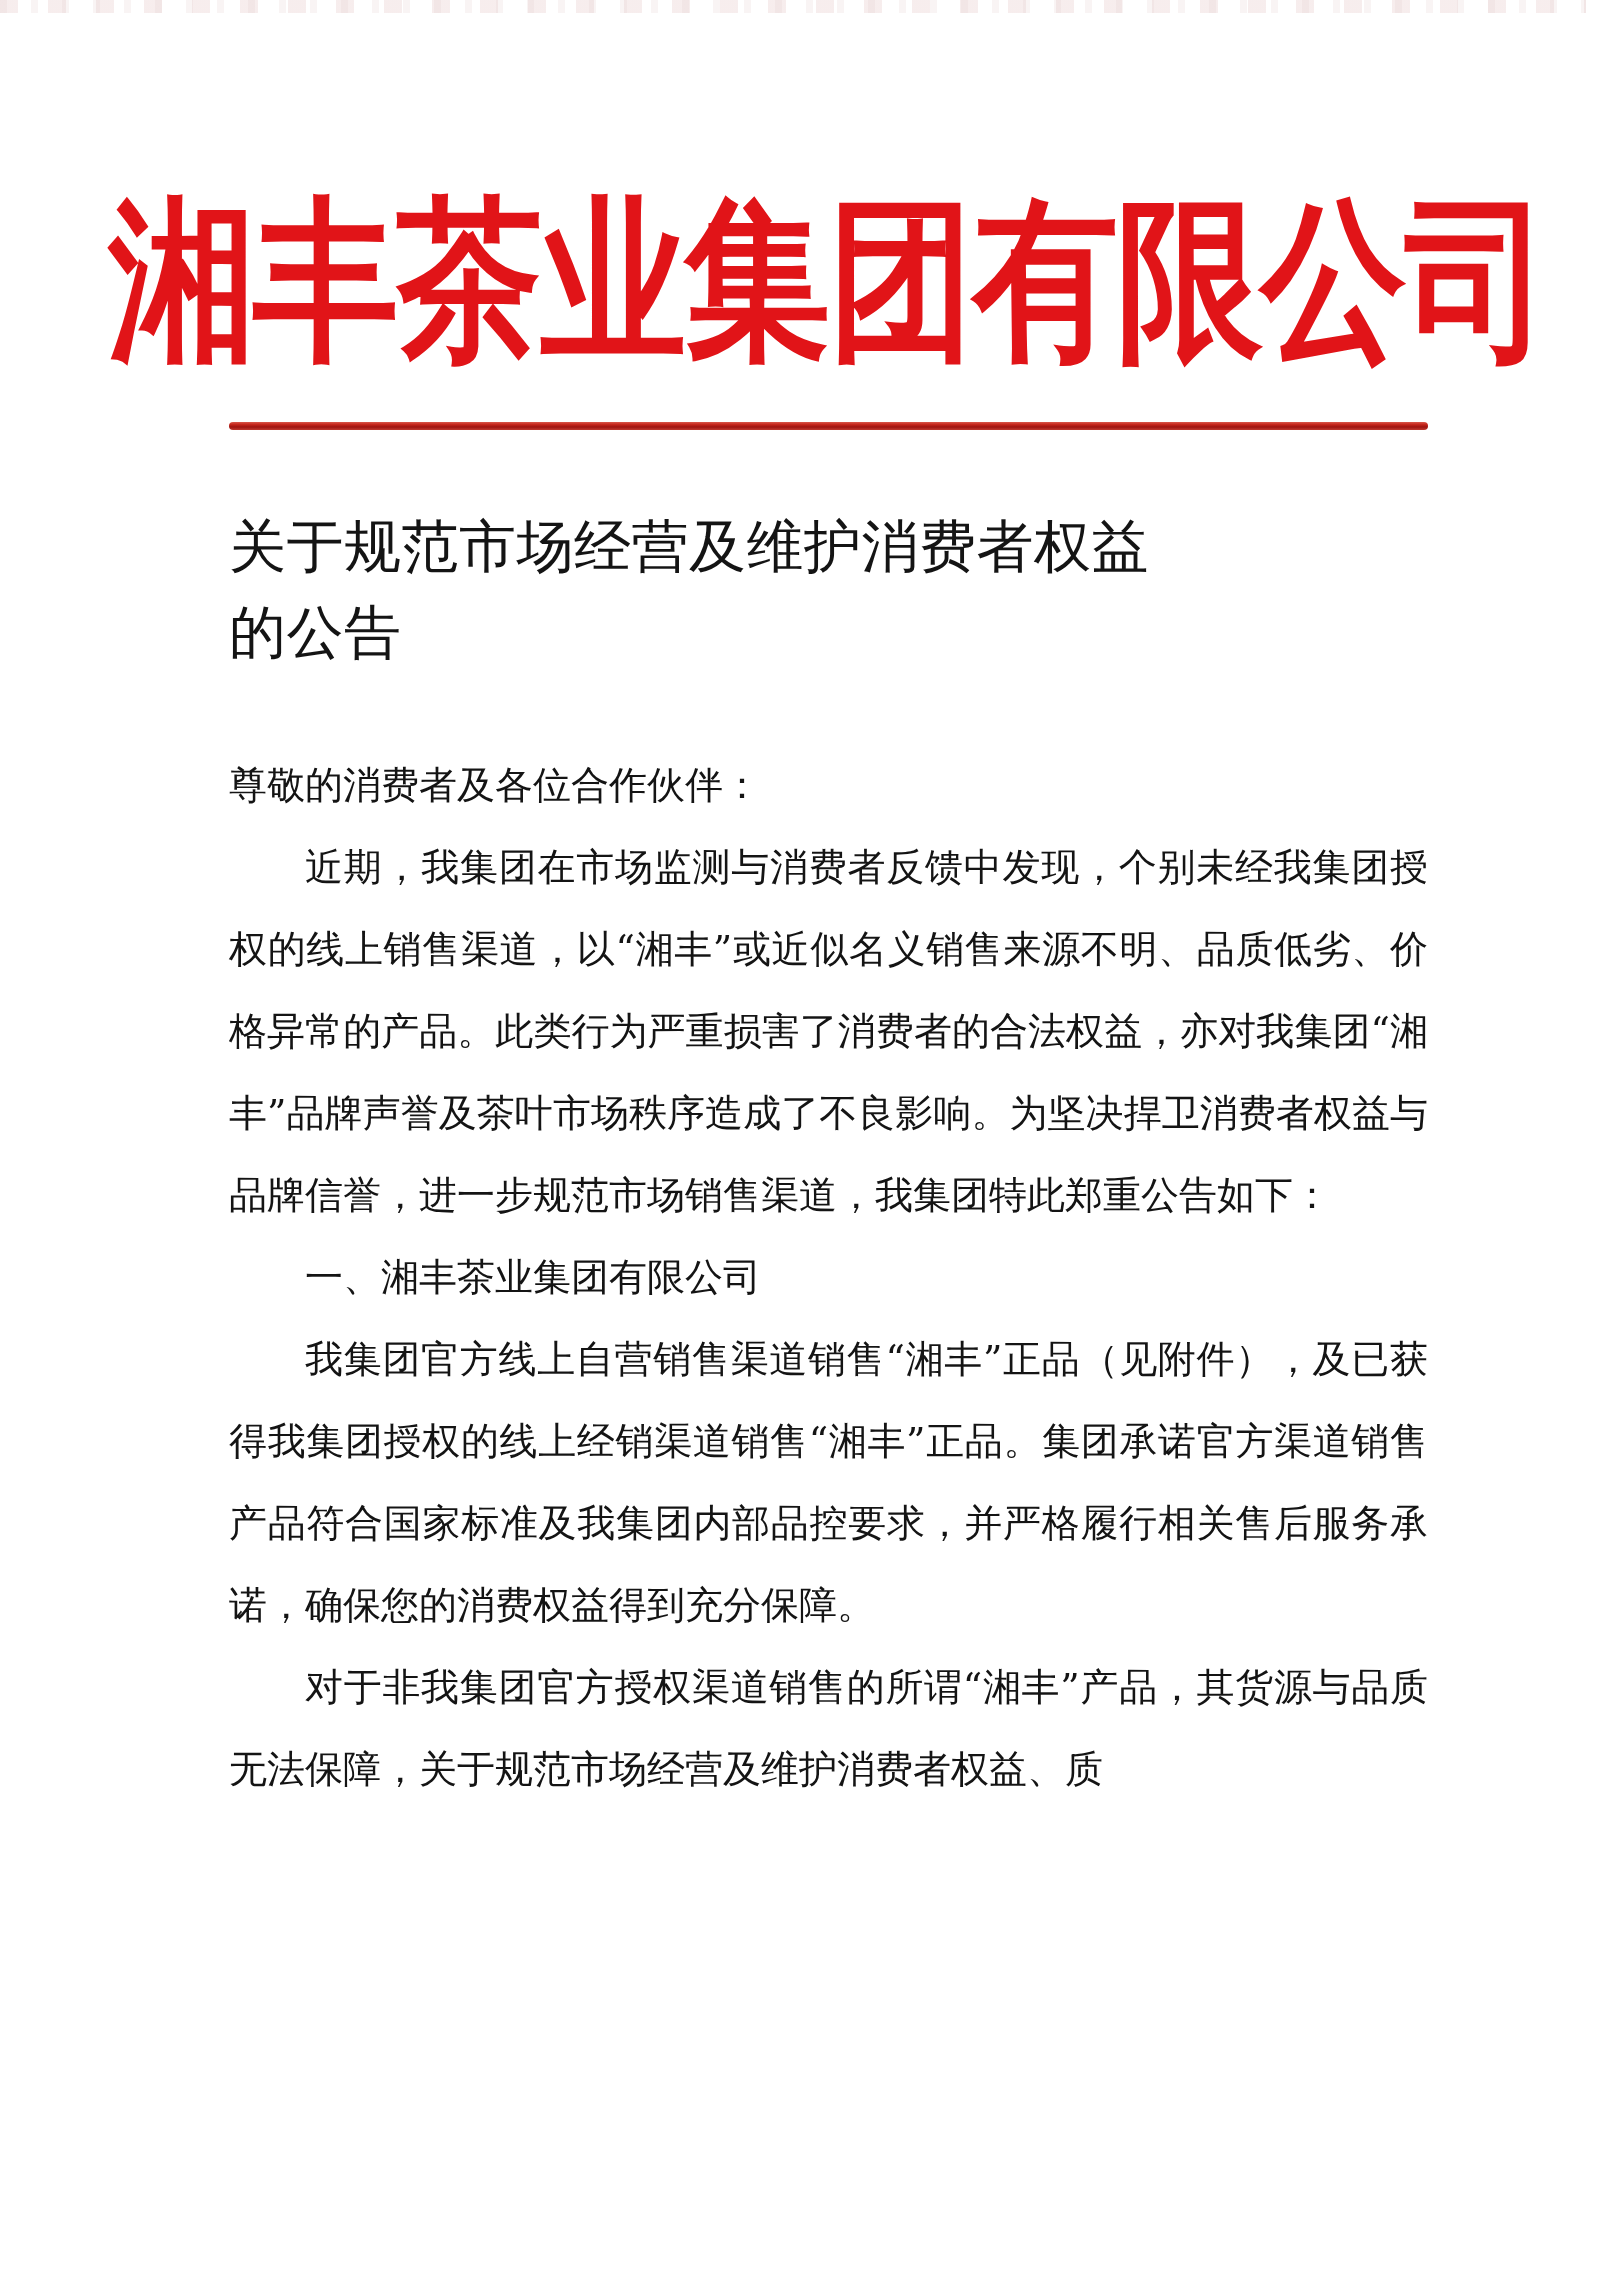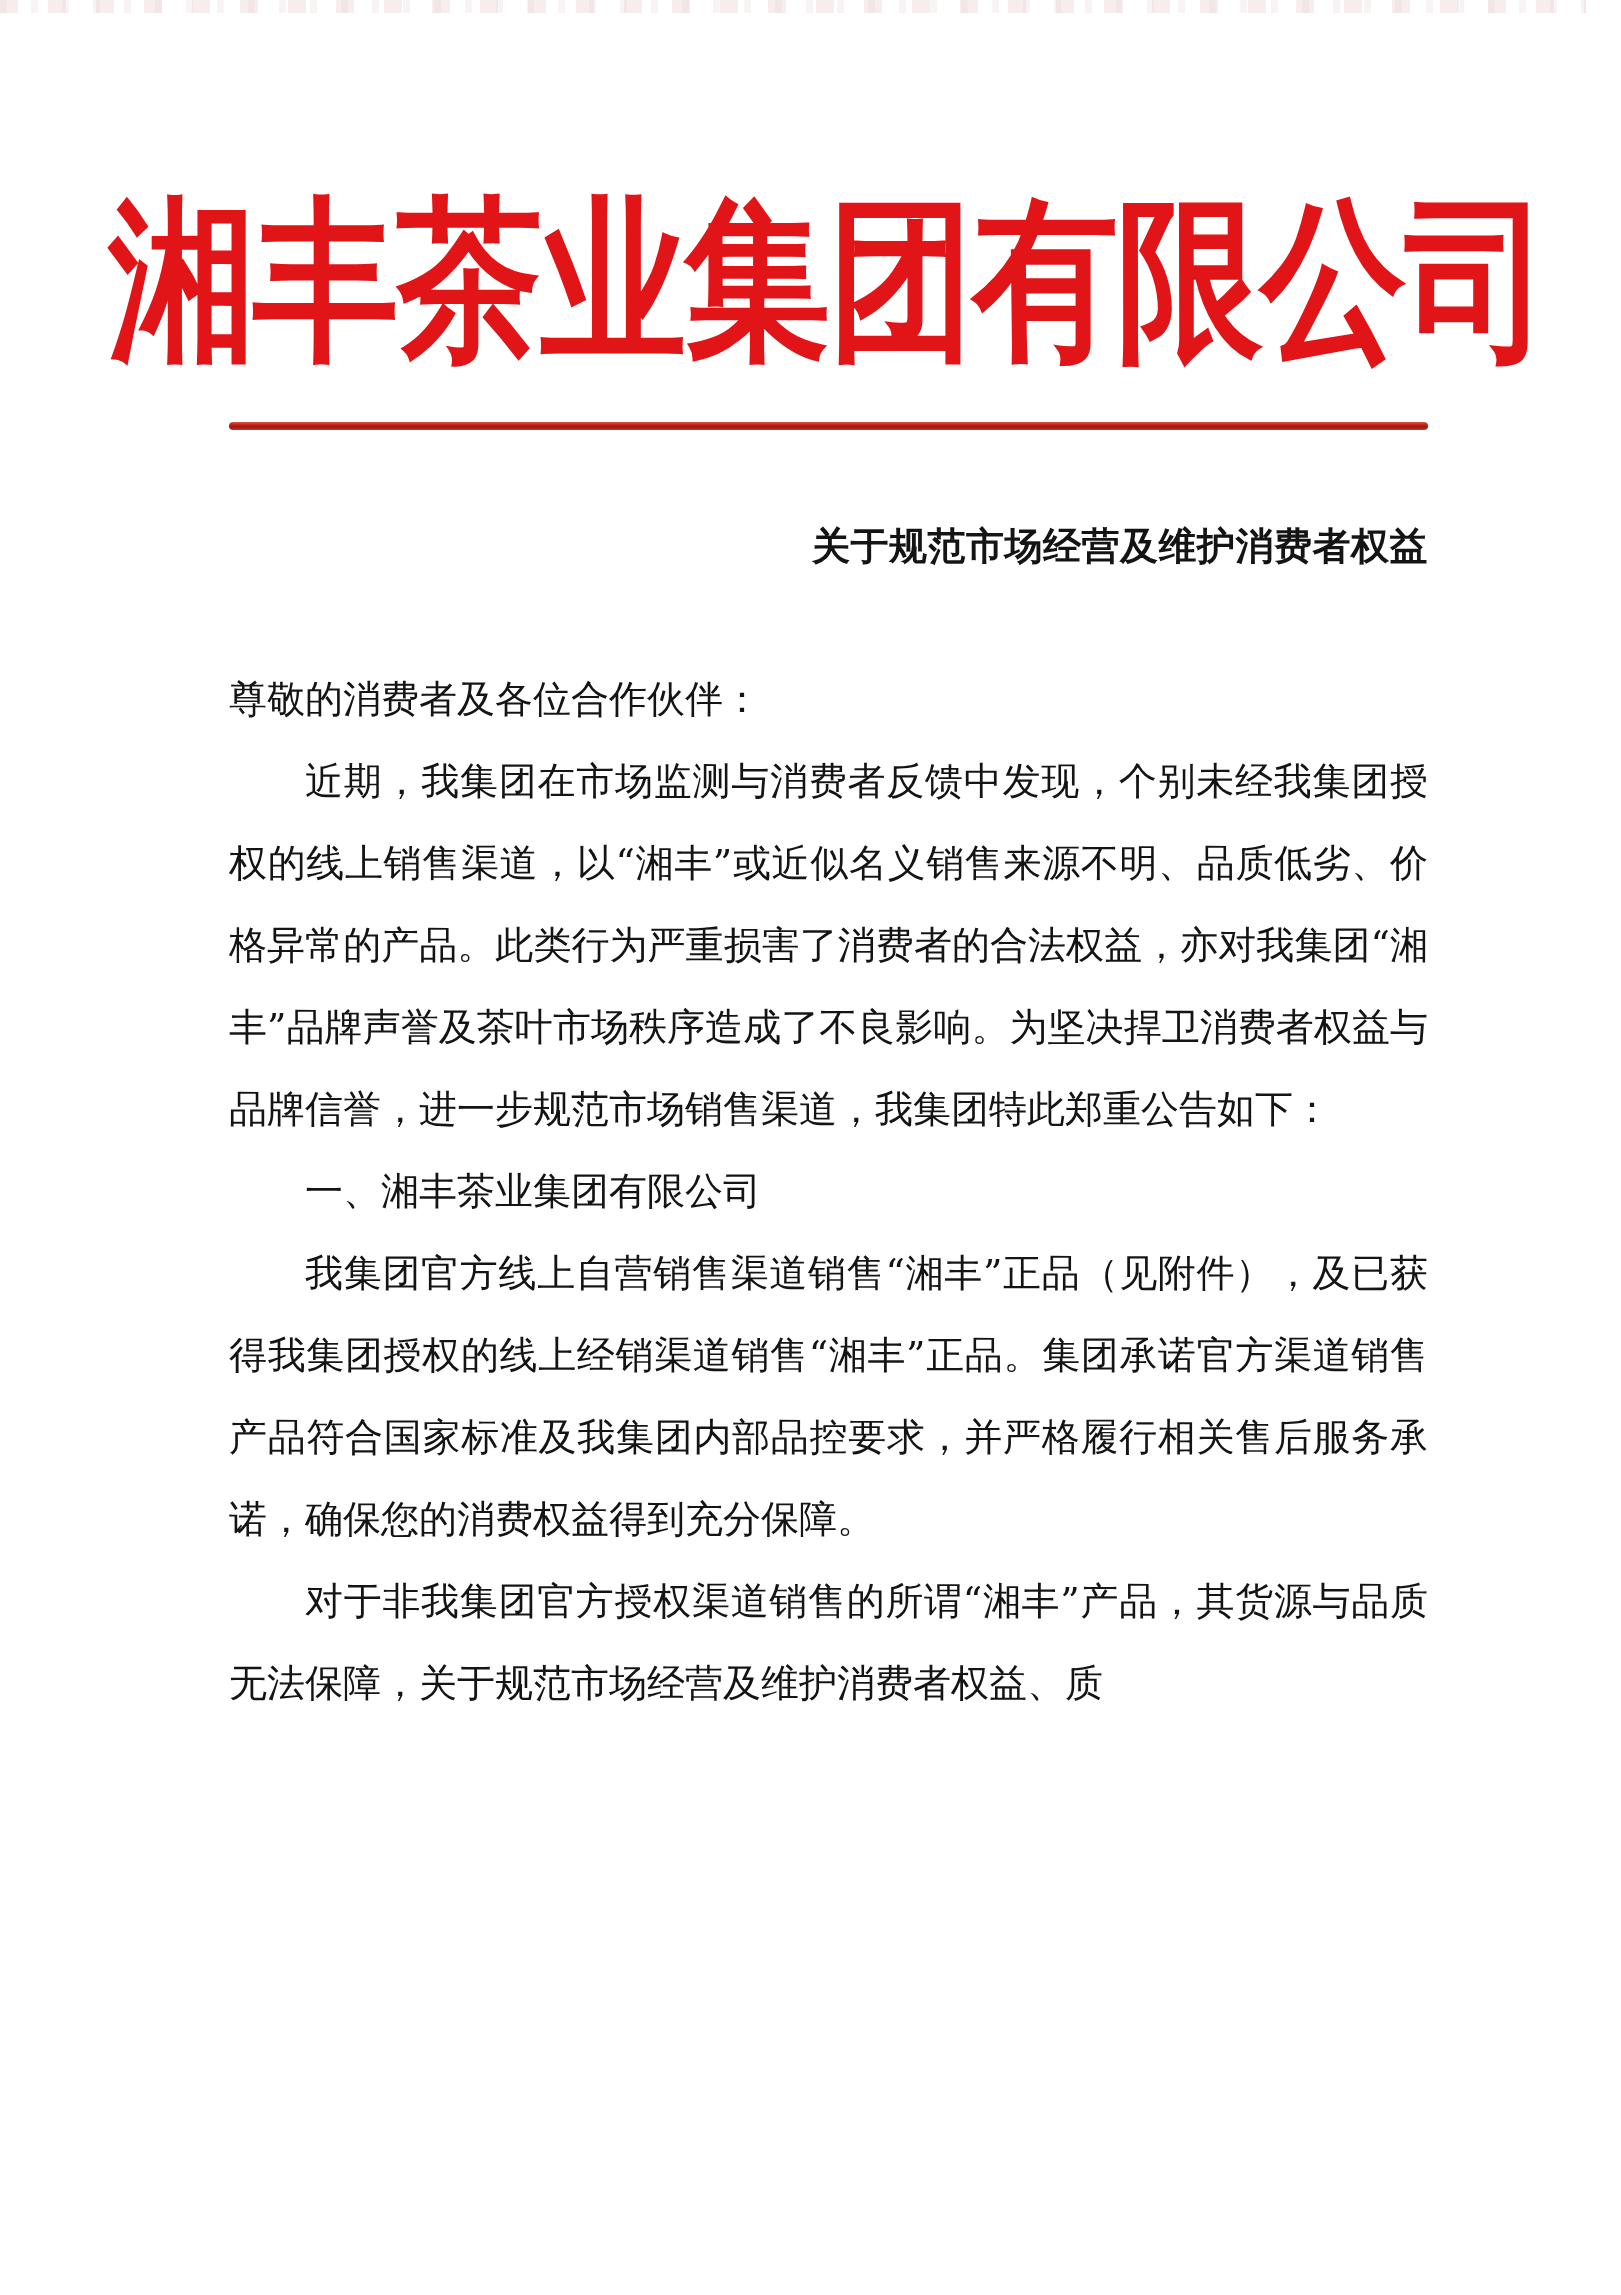--- a/index.html
+++ b/index.html
@@ -52,23 +52,23 @@
     transform-origin: 50% 55%;
   }
   .divider {
     height: 8.2px;
     margin-top: 39px;
     border-radius: 4.1px;
     background: linear-gradient(180deg, #d8574a 0%, #c5261c 32%, #9e1410 62%, #c03a30 100%);
   }
   .doc-title {
     margin-top: 73px;
-    text-align: right;
-    font-weight: bold;
-    font-size: 38px;
+    text-align: left;
+    font-weight: normal;
+    font-size: 57px;
     line-height: 86px;
     letter-spacing: 0.5px;
   }
   .body-text {
     margin-top: 69px;
     font-size: 38px;
     line-height: 82px;
     text-align: justify;
     text-justify: inter-character;
   }
@@ -90,20 +90,21 @@
   <div class="content">
 
     <div class="letterhead">
       <span class="company-name">湘丰茶业集团有限公司</span>
     </div>
 
     <div class="divider"></div>
 
     <div class="doc-title">
       <div>关于规范市场经营及维护消费者权益</div>
+      <div>的公告</div>
     </div>
 
     <div class="body-text">
       <p>尊敬的消费者及各位合作伙伴：</p>
       <p class="indent">近期，我集团在市场监测与消费者反馈中发现，个别未经我集团授权的线上销售渠道，以“湘丰”或近似名义销售来源不明、品质低劣、价格异常的产品。此类行为严重损害了消费者的合法权益，亦对我集团“湘丰”品牌声誉及茶叶市场秩序造成了不良影响。为坚决捍卫消费者权益与品牌信誉，进一步规范市场销售渠道，我集团特此郑重公告如下：</p>
       <p class="indent">一、湘丰茶业集团有限公司</p>
       <p class="indent">我集团官方线上自营销售渠道销售“湘丰”正品（见附件），及已获得我集团授权的线上经销渠道销售“湘丰”正品。集团承诺官方渠道销售产品符合国家标准及我集团内部品控要求，并严格履行相关售后服务承诺，确保您的消费权益得到充分保障。</p>
       <p class="indent">对于非我集团官方授权渠道销售的所谓“湘丰”产品，其货源与品质无法保障，关于规范市场经营及维护消费者权益、质</p>
     </div>
 

